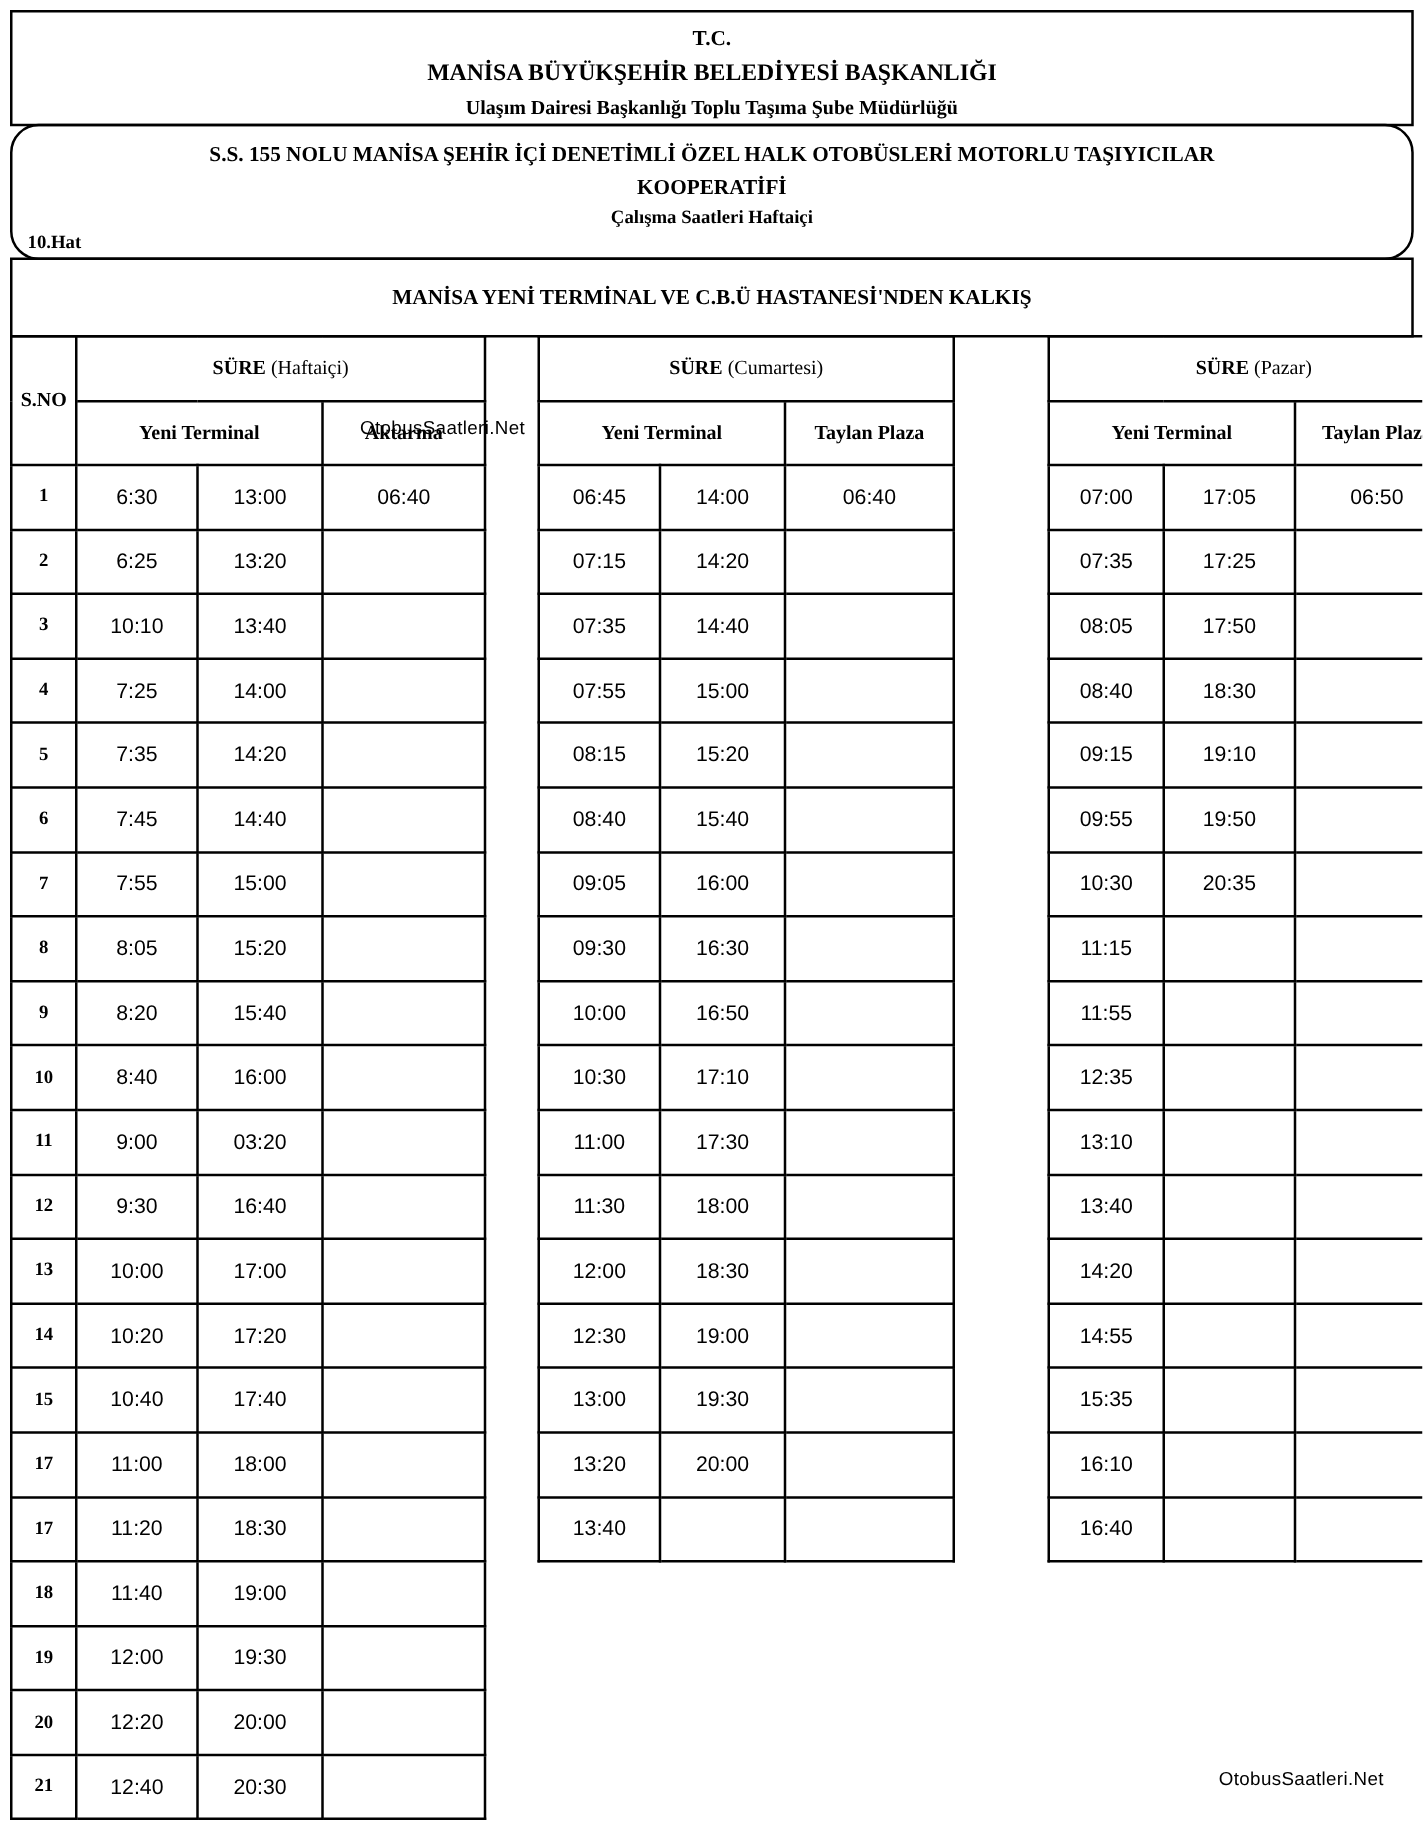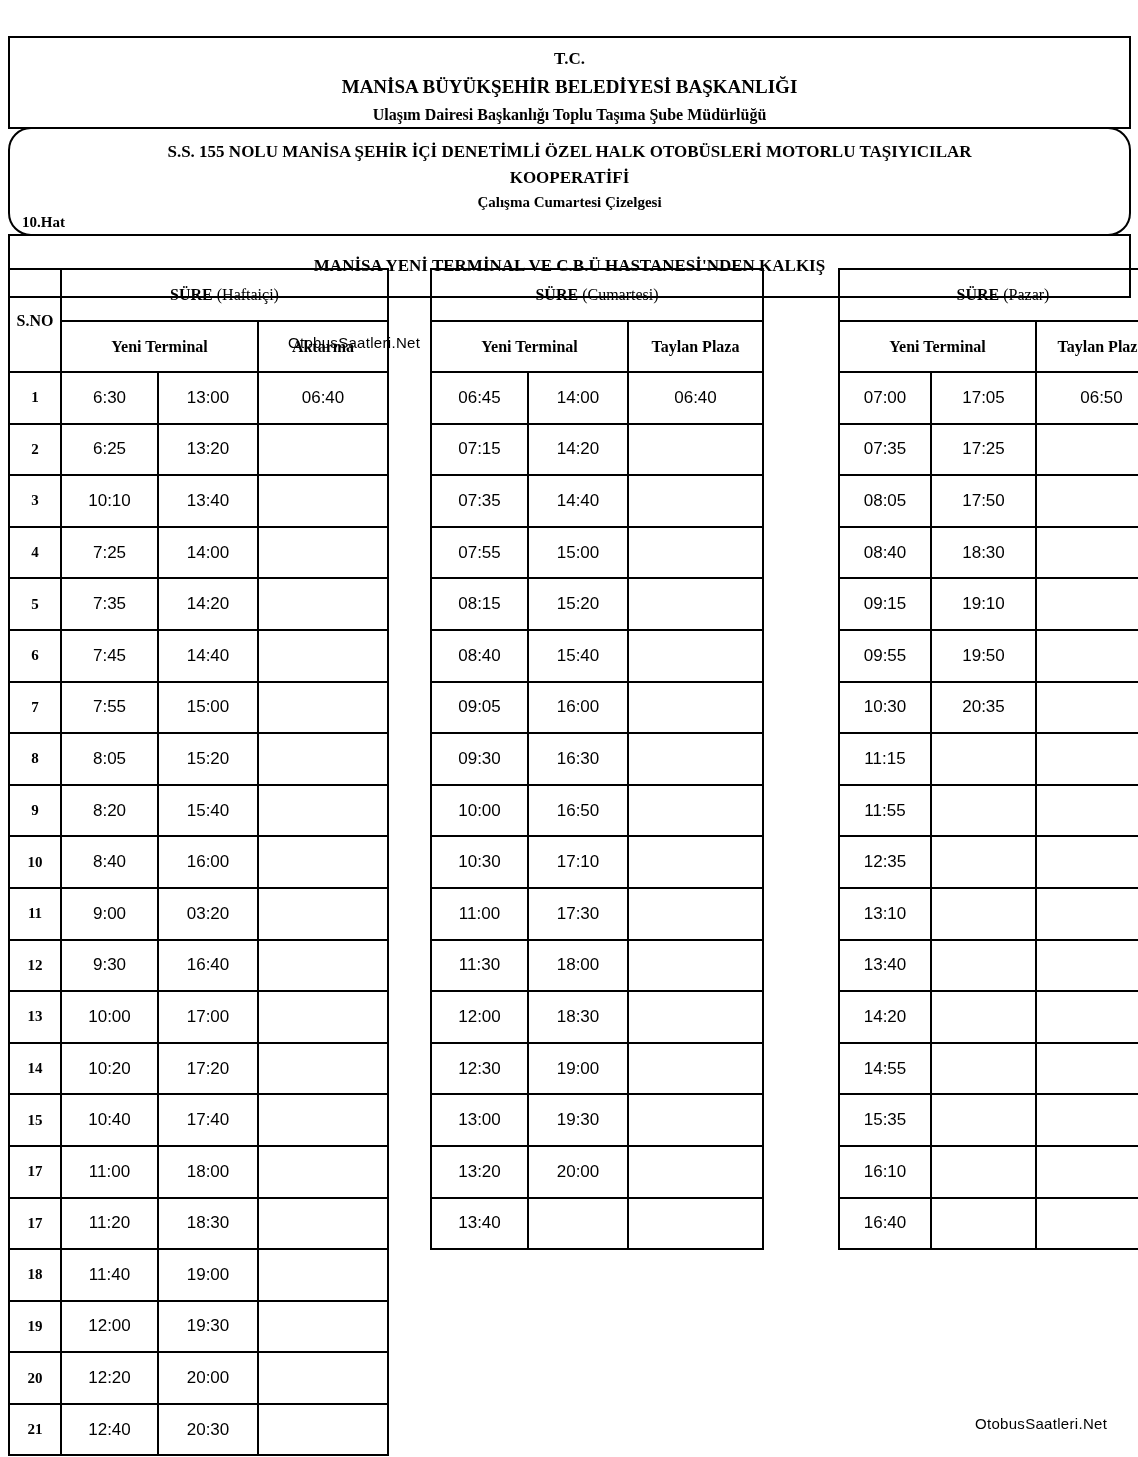--- a/index.html
+++ b/index.html
@@ -3,21 +3,21 @@
 <meta charset="utf-8">
 <style>
   * { margin:0; padding:0; box-sizing:border-box; }
   html,body { background:#ffffff; }
   .page {
     position:relative; width:1138px; height:1457px; background:#ffffff;
     font-family:"Liberation Serif", serif; color:#000; overflow:hidden;
   }
   .box {
     position:absolute; left:8px; width:1123px;
-    border:2px solid #000; background:transparent; text-align:center;margin-top:28px;
+    border:2px solid #000; background:transparent; text-align:center;
   }
   .box-org   { top:8px;   height:93px;  padding-top:8px; }
   .box-coop  { top:99px;  height:109px; padding-top:9px;border-radius:23px; }
   .box-title { top:206px; height:64px; }
   .l-tc    { font-size:17px; font-weight:bold; line-height:26px; }
   .l-city  { font-size:19px; font-weight:bold; line-height:29px; }
   .l-dept  { font-size:16px; font-weight:bold; line-height:27px; }
   .l-coop1 { font-size:17px; font-weight:bold; line-height:27px; }
   .l-coop2 { font-size:17px; font-weight:bold; line-height:26px; }
   .l-sched { font-size:15px; font-weight:bold; line-height:22px; }
@@ -51,21 +51,21 @@
 
   <div class="box box-org">
     <div class="l-tc">T.C.</div>
     <div class="l-city">MANİSA BÜYÜKŞEHİR BELEDİYESİ BAŞKANLIĞI</div>
     <div class="l-dept">Ulaşım Dairesi Başkanlığı Toplu Taşıma Şube Müdürlüğü</div>
   </div>
 
   <div class="box box-coop">
     <div class="l-coop1">S.S. 155 NOLU MANİSA ŞEHİR İÇİ DENETİMLİ ÖZEL HALK OTOBÜSLERİ MOTORLU TAŞIYICILAR</div>
     <div class="l-coop2">KOOPERATİFİ</div>
-    <div class="l-sched">Çalışma Cumartesi Çizelgesi</div>
+    <div class="l-sched">Çalışma Saatleri Haftaiçi</div>
     <div class="l-hat">10.Hat</div>
   </div>
 
   <div class="box box-title">
     <div class="l-title">MANİSA YENİ TERMİNAL VE C.B.Ü HASTANESİ'NDEN KALKIŞ</div>
   </div>
 
   <div class="tables">
 
     <div class="wm wm-top">OtobusSaatleri.Net</div>

